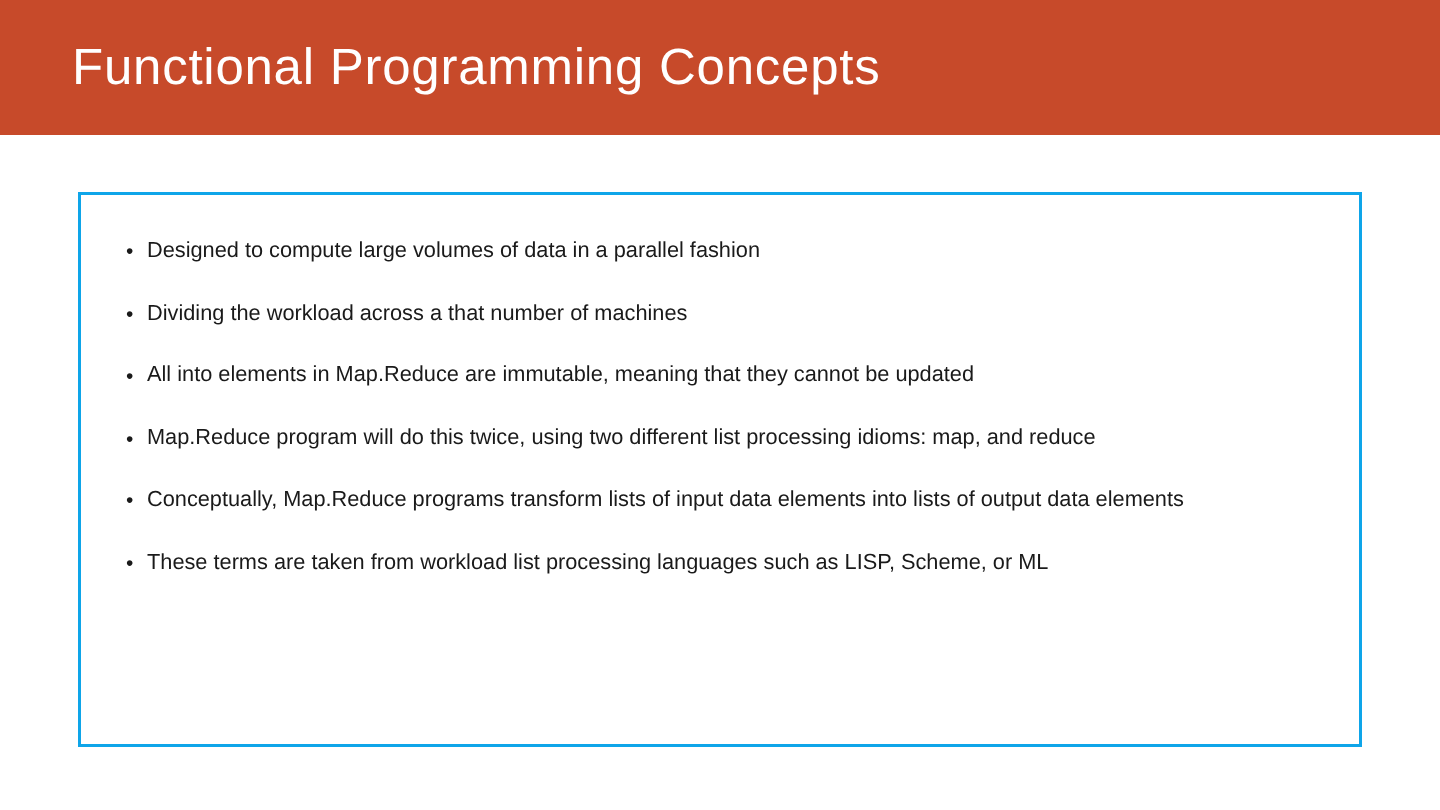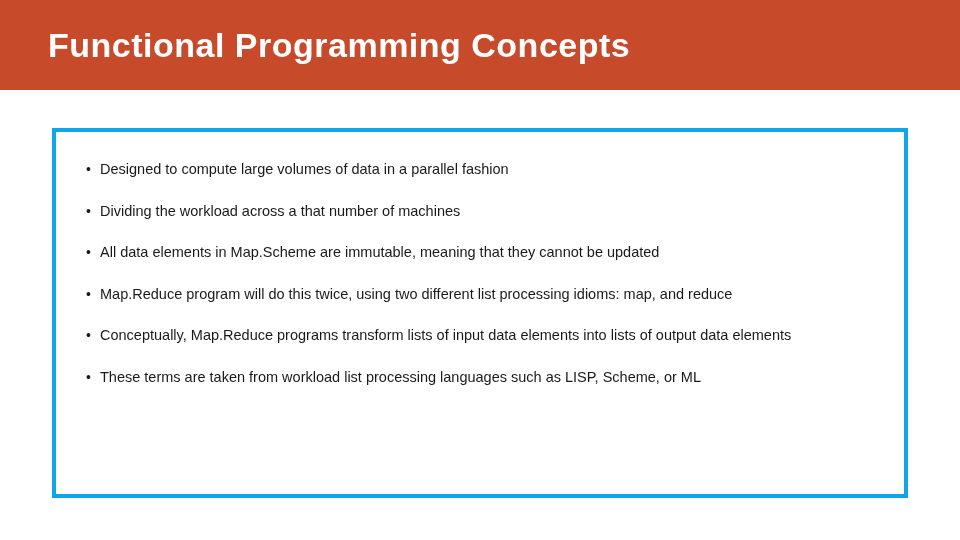--- a/index.html
+++ b/index.html
@@ -14,26 +14,26 @@
     width: 100%;
     height: 90px;
     background: #c74a2a;
     display: flex;
     align-items: center;
     padding-left: 48px;
   }
   .title-text {
     color: #ffffff;
     font-size: 34px;
-    font-weight: 700;
+    font-weight: 400;
     letter-spacing: 0.5px;
   }
   .content-box {
     margin: 38px 52px 0 52px;
-    border: 4px solid #0ea5e9;
+    border: 2px solid #0ea5e9;
     padding: 28px 30px 30px 30px;
     height: 370px;
   }
   .bullets {
     list-style: none;
   }
   .bullets li {
     position: relative;
     padding-left: 14px;
     font-size: 14.5px;
@@ -55,18 +55,18 @@
 <body>
 
 <div class="title-bar">
   <div class="title-text">Functional Programming Concepts</div>
 </div>
 
 <div class="content-box">
   <ul class="bullets">
     <li>Designed to compute large volumes of data in a parallel fashion</li>
     <li>Dividing the workload across a that number of machines</li>
-    <li>All data elements in Map.Scheme are immutable, meaning that they cannot be updated</li>
+    <li>All into elements in Map.Reduce are immutable, meaning that they cannot be updated</li>
     <li>Map.Reduce program will do this twice, using two different list processing idioms: map, and reduce</li>
     <li>Conceptually, Map.Reduce programs transform lists of input data elements into lists of output data elements</li>
     <li>These terms are taken from workload list processing languages such as LISP, Scheme, or ML</li>
   </ul>
 </div>
 
 </body></html>

